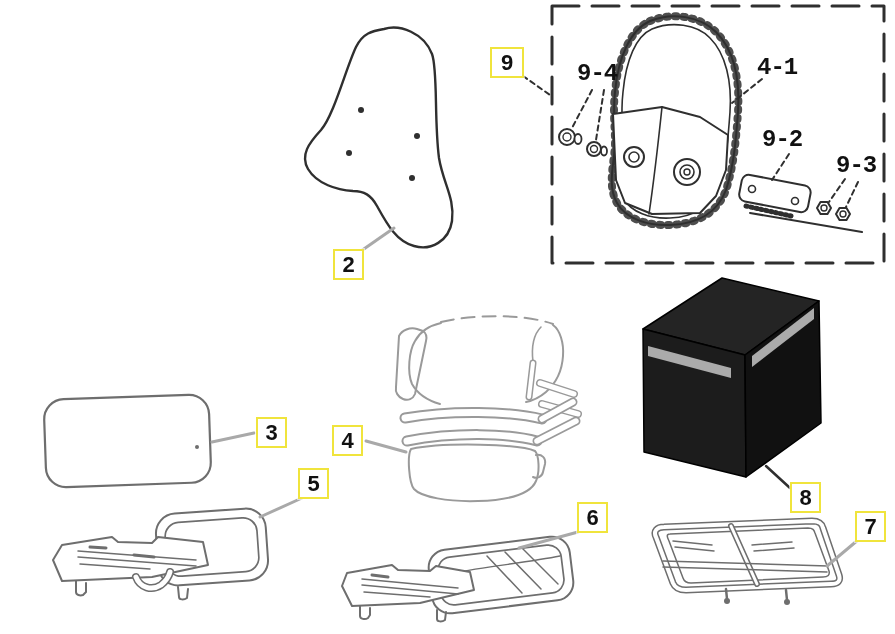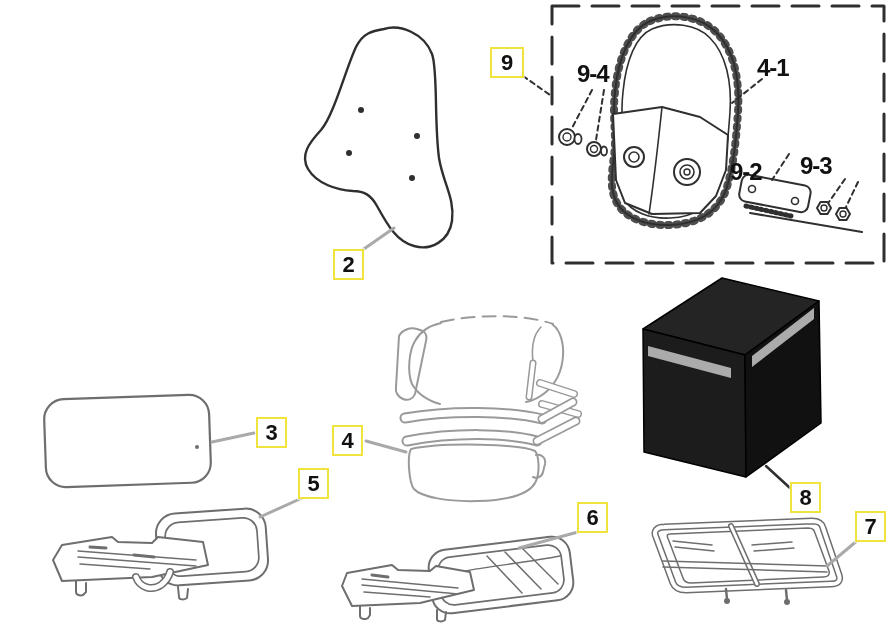--- a/index.html
+++ b/index.html
@@ -28,20 +28,21 @@
     border:2px solid var(--label-border);
     color:var(--label-text);
     font-weight:bold; font-size:22px; line-height:1;
     display:flex; align-items:center; justify-content:center;
     box-shadow:0 0 0 1px rgba(255,255,255,0.6);
   }
   .callout-plain{
     position:absolute; color:var(--label-text);
     font-weight:bold; font-size:24px; line-height:1;
     letter-spacing:-1px;
+    font-family:Liberation Mono, monospace;
   }
 </style>
 </head>
 <body>
 
 <div id="stage">
 
   <svg id="art" width="895" height="634" viewBox="0 0 895 634">
 
     <g>
@@ -239,16 +240,16 @@
   <div class="callout-box" style="left:256px; top:417px;">3</div>
   <div class="callout-box" style="left:332px; top:425px;">4</div>
   <div class="callout-box" style="left:298px; top:468px;">5</div>
   <div class="callout-box" style="left:577px; top:502px;">6</div>
   <div class="callout-box" style="left:855px; top:511px;">7</div>
   <div class="callout-box" style="left:790px; top:482px;">8</div>
   <div class="callout-box" style="left:490px; top:47px; width:34px; height:31px;">9</div>
 
   <div class="callout-plain" style="left:577px; top:62px;">9-4</div>
   <div class="callout-plain" style="left:757px; top:56px;">4-1</div>
-  <div class="callout-plain" style="left:730px; top:128px;margin-top:32px;">9-2</div>
-  <div class="callout-plain" style="left:800px; top:154px;">9-3</div>
+  <div class="callout-plain" style="left:762px; top:128px;">9-2</div>
+  <div class="callout-plain" style="left:836px; top:154px;">9-3</div>
 
 </div>
 
 </body></html>

